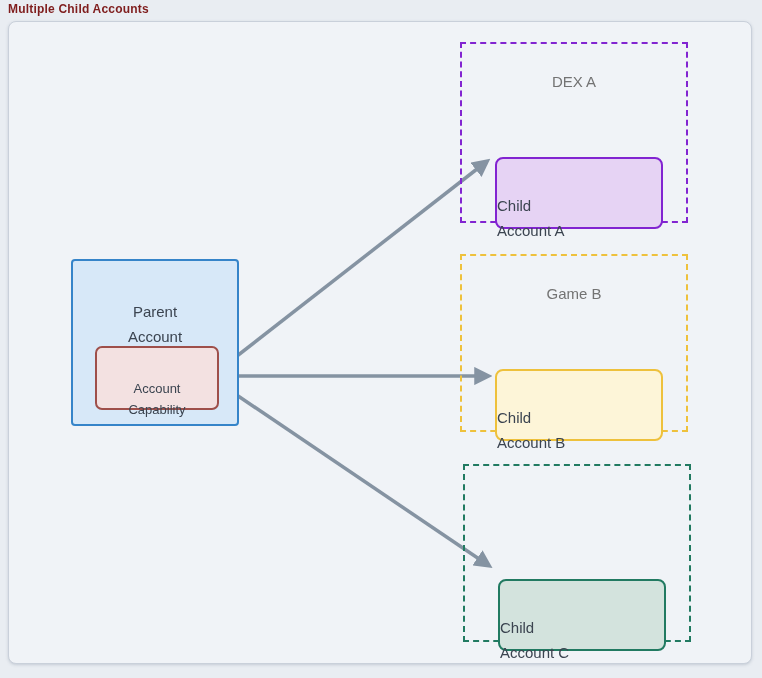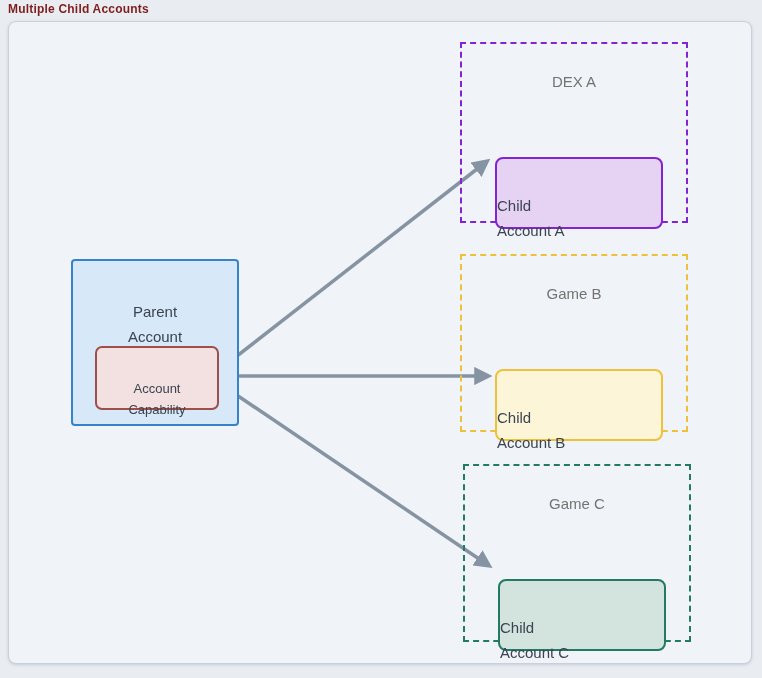--- a/index.html
+++ b/index.html
@@ -97,20 +97,19 @@
 
   <div class="group group-b" style="border-color: rgb(238, 193, 60);">
     <span class="group-label">Game B</span>
     <div class="child-node" style="background: rgb(253, 245, 216); border-color: rgb(238, 193, 60);">
       <span>Child
 Account B</span>
     </div>
   </div>
 
   <div class="group group-c" style="border-color: rgb(33, 122, 97);">
-    <span class="group-label">Game C</span>
     <div class="child-node" style="background: rgb(211, 227, 221); border-color: rgb(33, 122, 97);">
       <span>Child
 Account C</span>
     </div>
   </div>
 
 </div>
 
 </body></html>

